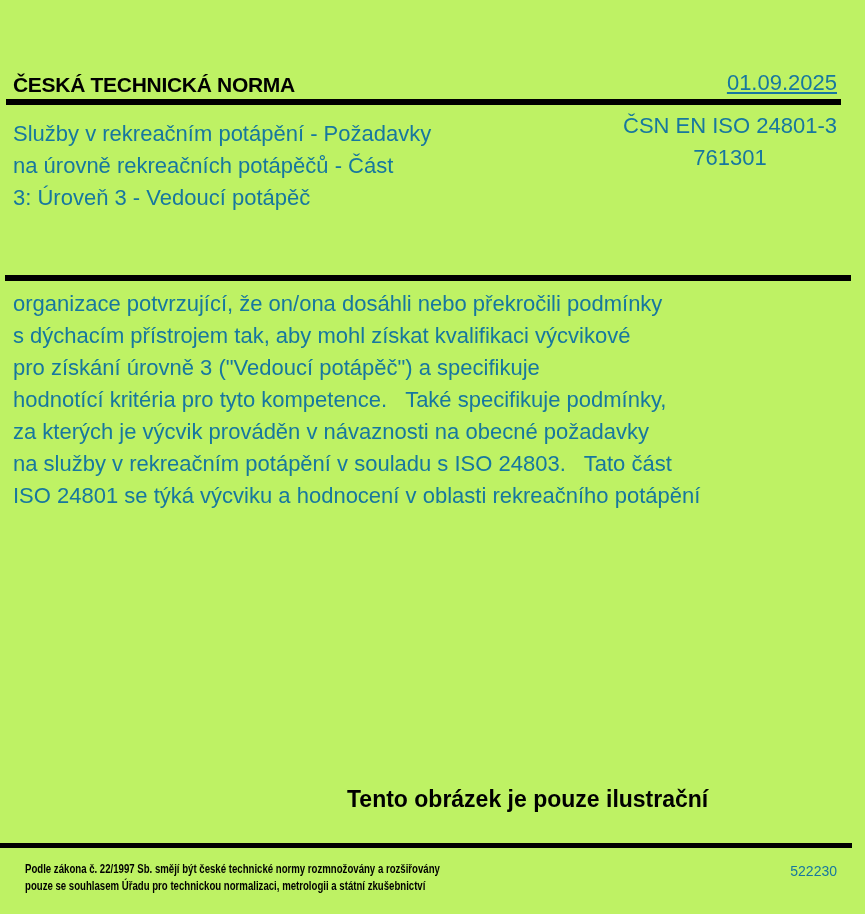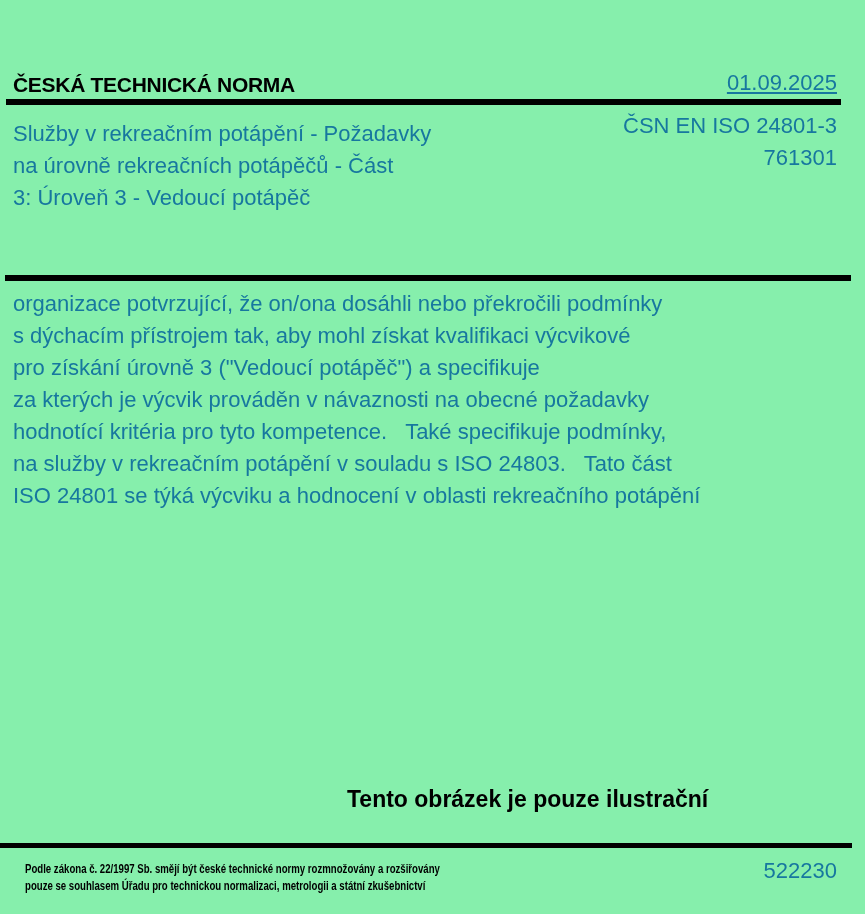--- a/index.html
+++ b/index.html
@@ -4,21 +4,21 @@
 <style>
   html, body {
     margin: 0;
     padding: 0;
     background: #ffffff;
   }
   .page {
     position: relative;
     width: 865px;
     height: 914px;
-    background: #86efac;
+    background: #bef264;
     overflow: hidden;
     font-family: "Liberation Sans", "DejaVu Sans", sans-serif;
     color: #000000;
   }
   .abs { position: absolute; }
   .rule {
     position: absolute;
     background: #000000;
   }
   .teal { color: #17779f; }
@@ -45,21 +45,21 @@
     top: 118px;
     font-size: 22px;
     line-height: 32px;
   }
   .title-lines div { white-space: nowrap; }
   .std-block {
     right: 28px;
     top: 110px;
     font-size: 22px;
     line-height: 32px;
-    text-align: right;
+    text-align: center;
   }
   .std-block div { white-space: nowrap; }
   .body-lines {
     left: 13px;
     top: 288px;
     font-size: 22px;
     line-height: 32px;
   }
   .body-lines div { white-space: pre; }
   .note {
@@ -76,21 +76,21 @@
     font-size: 13px;
     font-weight: bold;
     line-height: 17px;
     transform: scaleX(0.74);
     transform-origin: left top;
   }
   .footer-legal div { white-space: nowrap; }
   .footer-num {
     right: 28px;
     top: 858px;
-    font-size: 22px;
+    font-size: 14px;
     line-height: 26px;
     white-space: nowrap;
   }
 </style>
 </head>
 <body>
 
 <div class="page">
 
   <div class="abs hdr-title">ČESKÁ TECHNICKÁ NORMA</div>
@@ -109,22 +109,22 @@
     <div>ČSN EN ISO 24801-3</div>
     <div>761301</div>
   </div>
 
   <div class="rule" style="left:5px; top:275px; width:846px; height:6px;"></div>
 
   <div class="abs body-lines teal">
     <div>organizace potvrzující, že on/ona dosáhli nebo překročili podmínky</div>
     <div>s dýchacím přístrojem tak, aby mohl získat kvalifikaci výcvikové</div>
     <div>pro získání úrovně 3 ("Vedoucí potápěč") a specifikuje</div>
+    <div>hodnotící kritéria pro tyto kompetence.   Také specifikuje podmínky,</div>
     <div>za kterých je výcvik prováděn v návaznosti na obecné požadavky</div>
-    <div>hodnotící kritéria pro tyto kompetence.   Také specifikuje podmínky,</div>
     <div>na služby v rekreačním potápění v souladu s ISO 24803.   Tato část</div>
     <div>ISO 24801 se týká výcviku a hodnocení v oblasti rekreačního potápění</div>
   </div>
 
   <div class="abs note">Tento obrázek je pouze ilustrační</div>
 
   <div class="rule" style="left:0px; top:843px; width:852px; height:5px;"></div>
 
   <div class="abs footer-legal">
     <div>Podle zákona č. 22/1997 Sb. smějí být české technické normy rozmnožovány a rozšiřovány</div>

